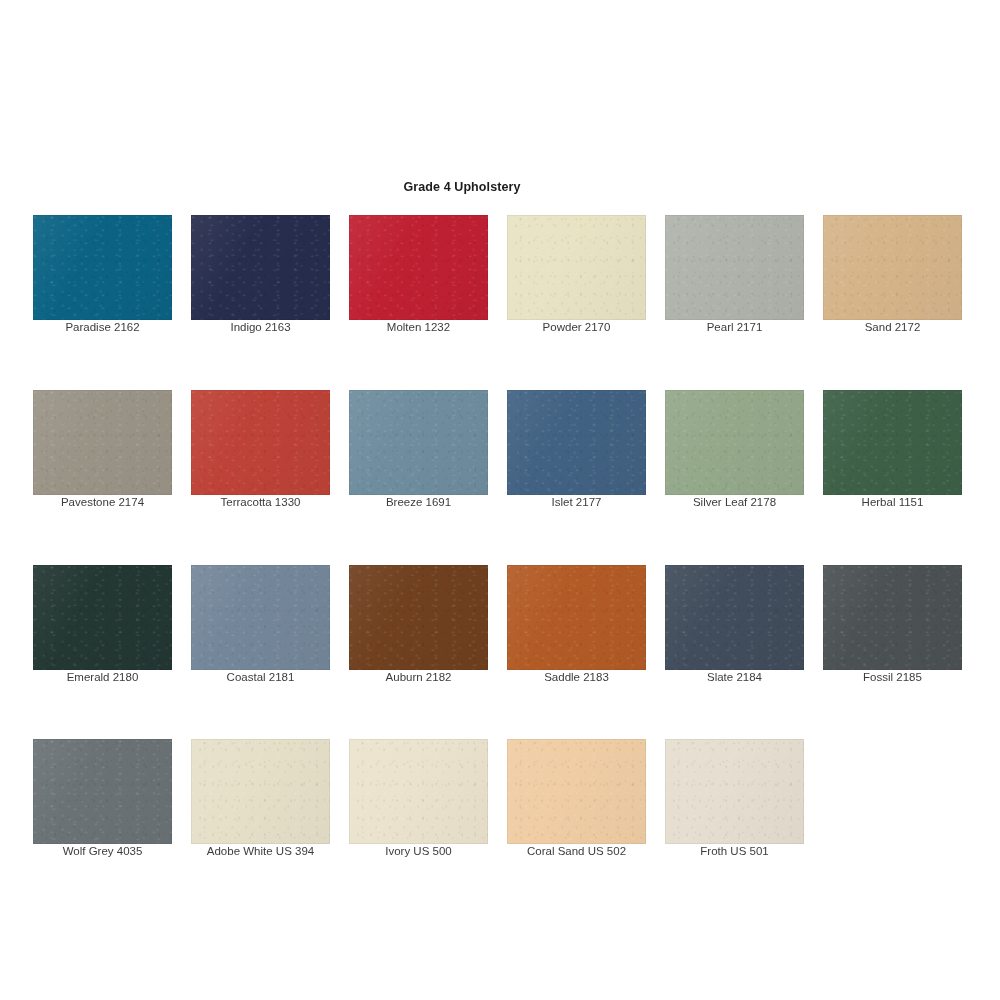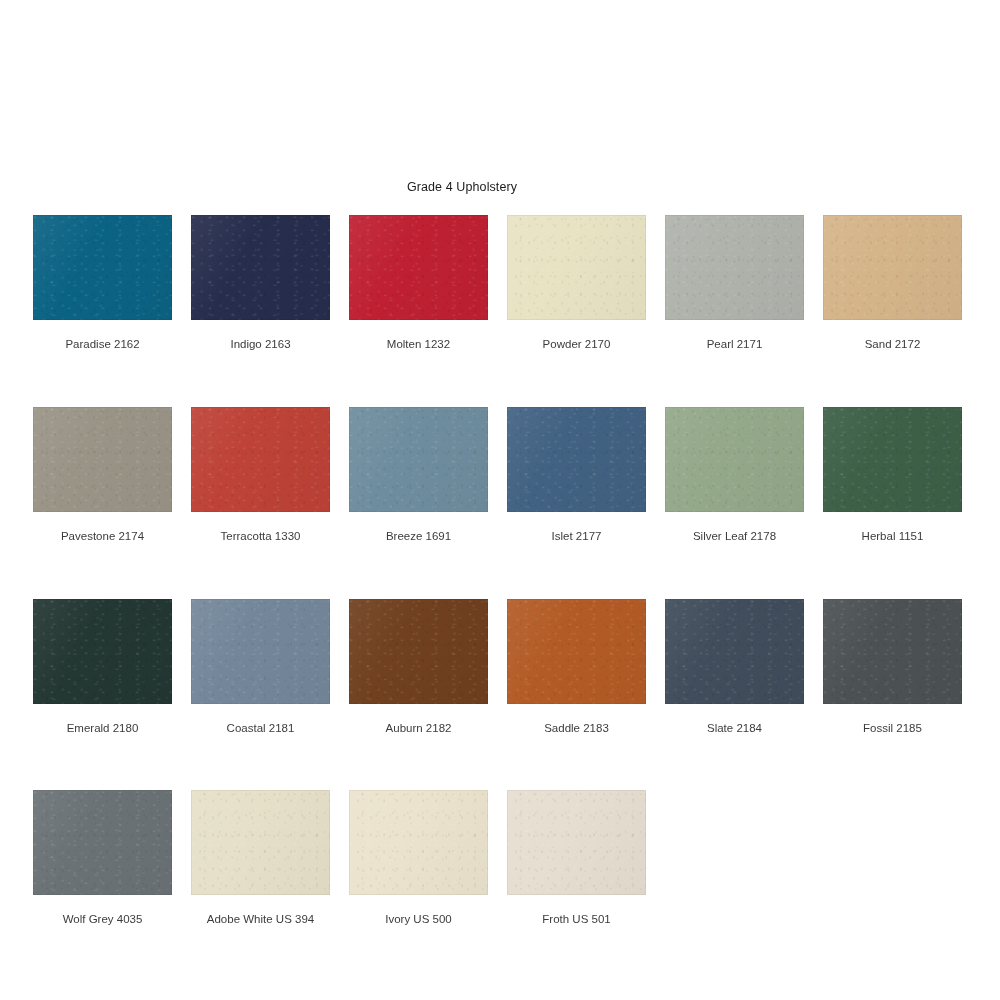--- a/index.html
+++ b/index.html
@@ -20,21 +20,21 @@
     overflow: hidden;
   }
 
   .chart-title {
     position: absolute;
     top: 180px;
     left: 0;
     width: 924px;
     text-align: center;
     font-size: 12.5px;
-    font-weight: normal;
+    font-weight: bold;
     color: #1c1c1c;
     letter-spacing: 0.1px;
   }
 
   .swatch-grid {
     position: absolute;
     top: 215px;
     left: 33px;
     width: 934px;
     display: grid;
@@ -86,21 +86,21 @@
   }
 
   .swatch-chip .edge {
     position: absolute;
     inset: 0;
     box-shadow: inset 0 0 0 1px rgba(0,0,0,0.05);
     pointer-events: none;
   }
 
   .swatch-label {
-    margin-top: 18px;
+    margin-top: 1px;
     font-size: 11.5px;
     color: #3c3c3c;
     text-align: center;
     line-height: 1.2;
     white-space: nowrap;
   }
 </style>
 </head>
 <body>
 
@@ -271,20 +271,28 @@
       </div>
       <div class="swatch-cell">
         <div class="swatch-chip" style="background-color: rgb(235, 227, 205);">
           <div class="grain"></div>
           <div class="sheen"></div>
           <div class="edge"></div>
         </div>
         <div class="swatch-label">Ivory US 500</div>
       </div>
       <div class="swatch-cell">
+        <div class="swatch-chip" style="background-color: rgb(240, 205, 164);">
+          <div class="grain"></div>
+          <div class="sheen"></div>
+          <div class="edge"></div>
+        </div>
+        <div class="swatch-label">Coral Sand US 502</div>
+      </div>
+      <div class="swatch-cell">
         <div class="swatch-chip" style="background-color: rgb(230, 222, 208);">
           <div class="grain"></div>
           <div class="sheen"></div>
           <div class="edge"></div>
         </div>
         <div class="swatch-label">Froth US 501</div>
       </div>
     </div>
 
 </div>

